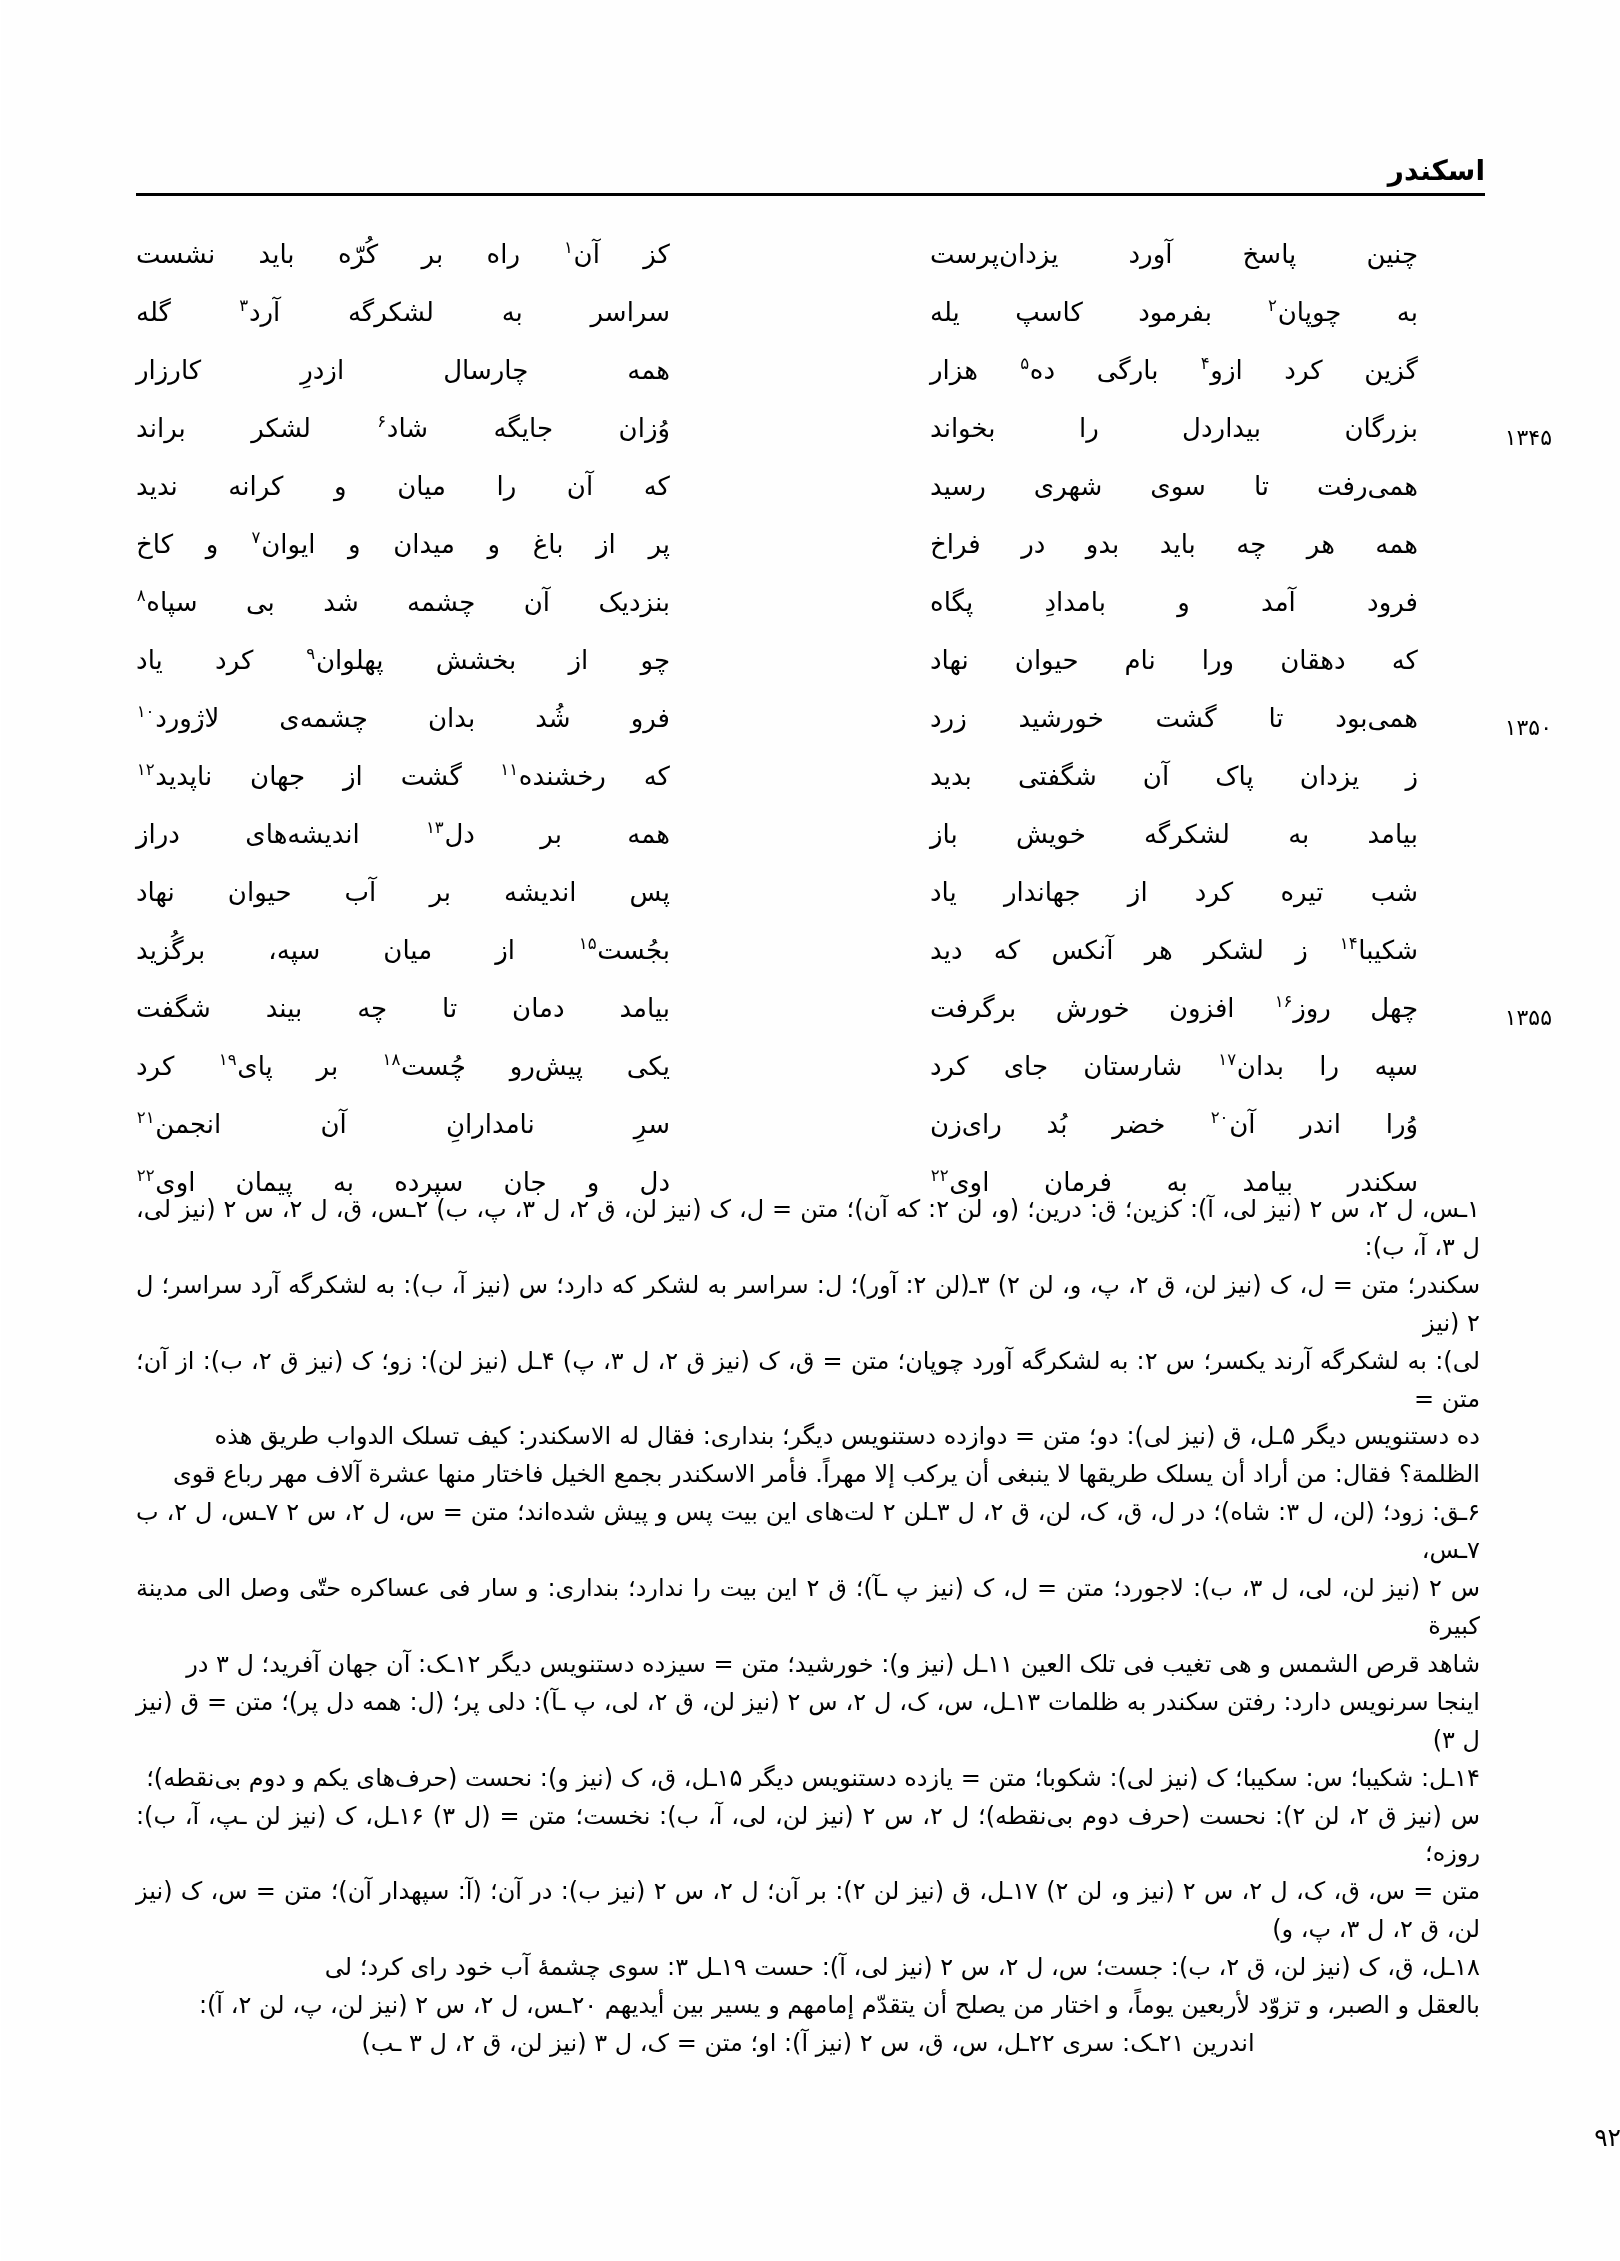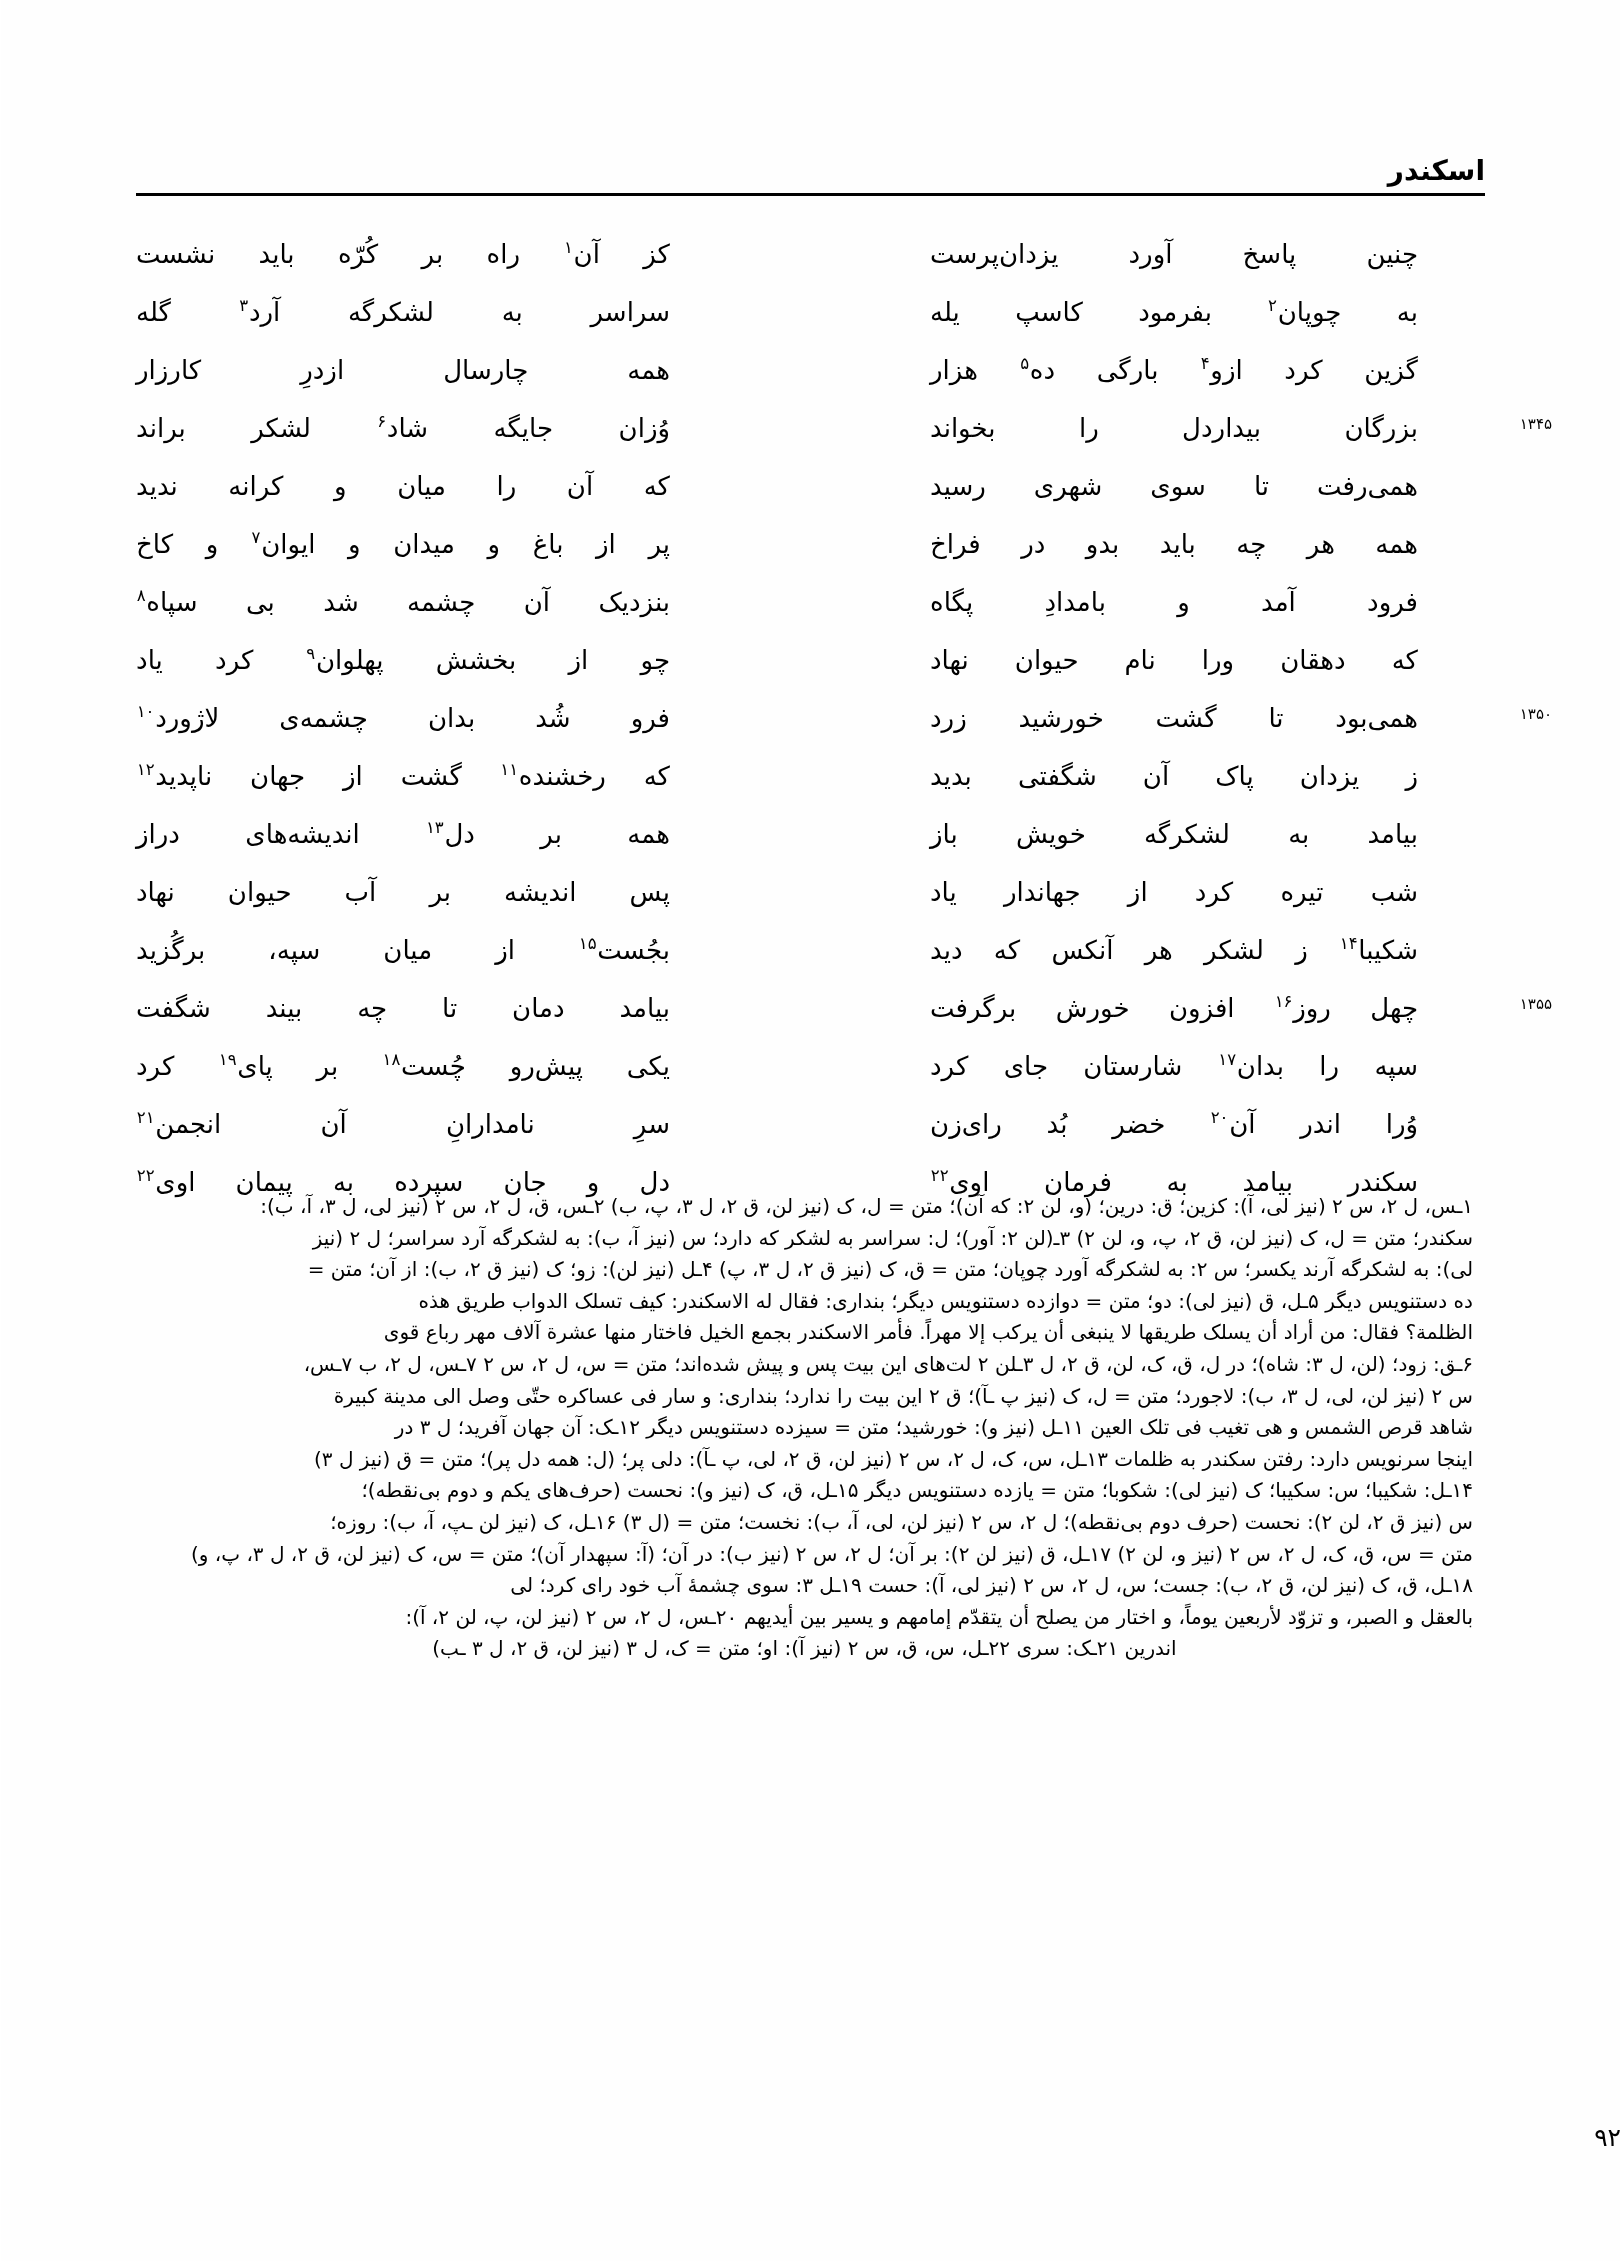--- a/index.html
+++ b/index.html
@@ -89,41 +89,41 @@
     padding-right: 67px;
     box-sizing: border-box;
   }
   .hemi-second {
     width: 534px;
     box-sizing: border-box;
   }
   .verse-num {
     position: absolute;
     right: -67px;
-    top: 4px;
-    font-size: 15px;
+    top: 12px;
+    font-size: 22px;
     direction: rtl;
     white-space: nowrap;
   }
   sup.fn {
     font-size: 16.6px;
     vertical-align: super;
     line-height: 0;
     margin-right: 0.7px;
     margin-left: 0.7px;
   }
 
   
   .apparatus {
     position: absolute;
     top: 1191px;
-    right: 148px;
+    right: 141px;
     left: 136px;
     direction: rtl;
-    font-size: 20px;
+    font-size: 24px;
     line-height: 1.58;
     text-align: justify;
     text-justify: inter-word;
   }
   .apparatus p {
     margin: 0;
   }
   .apparatus .lastline {
     text-align: center;
   }

